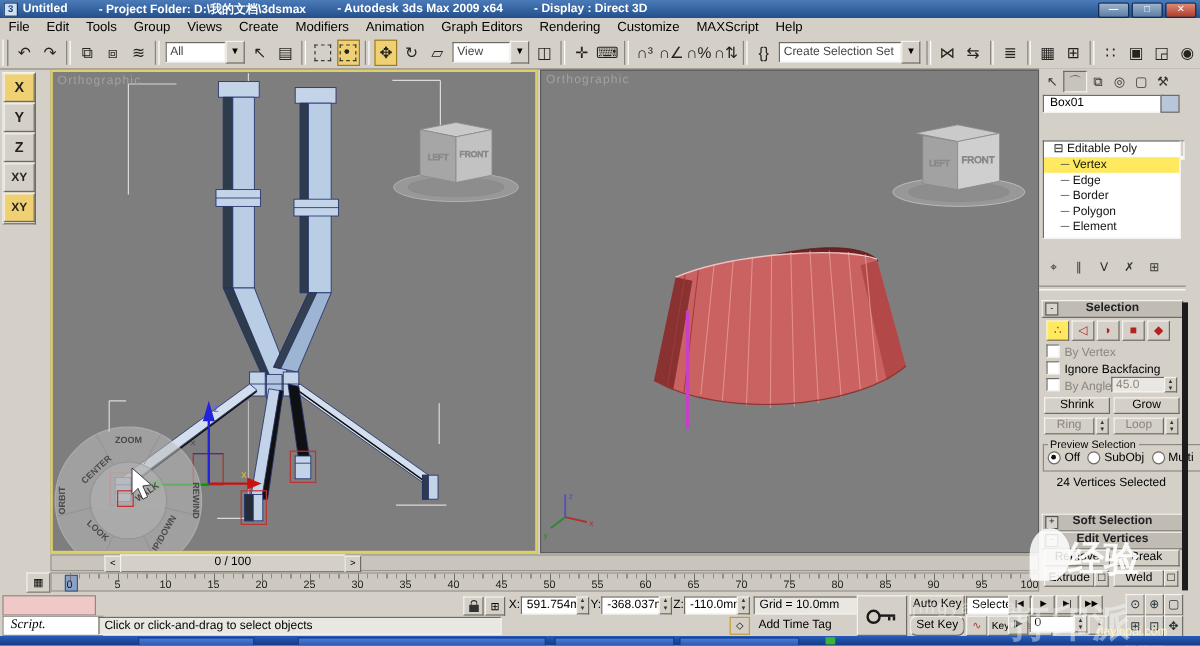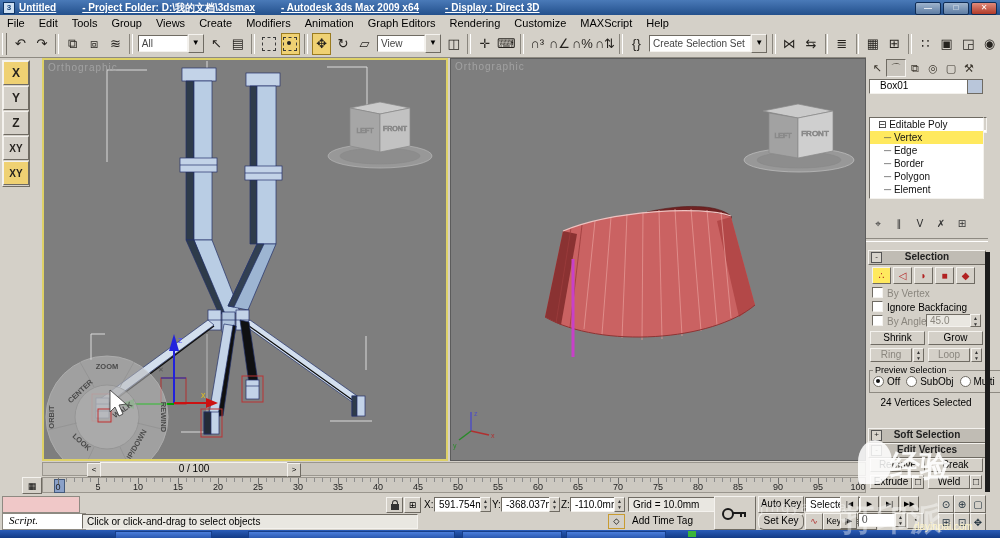--- a/index.html
+++ b/index.html
@@ -9,21 +9,21 @@
   .abs{position:absolute;}
   
   .raised{background:#d4d0c8;border:1px solid;border-color:#f4f2ee #6f6b63 #6f6b63 #f4f2ee;}
   .sunken{background:#e9e7e1;border:1px solid;border-color:#6f6b63 #f4f2ee #f4f2ee #6f6b63;}
   .sunkw{background:#fff;border:1px solid;border-color:#6f6b63 #f4f2ee #f4f2ee #6f6b63;}
   
   #titlebar{left:0;top:0;width:1000px;height:15px;background:linear-gradient(#4a7ab8,#23508c);
             color:#fff;display:flex;align-items:center;font-size:10px;font-weight:bold;}
   #titlebar .app-icon{width:10px;height:10px;margin:0 4px 0 3px;background:#cfe0f2;border:1px solid #0f3566;
             color:#14437c;font-size:8px;line-height:9px;text-align:center;font-weight:bold;}
-  .title-part{margin-right:26px;white-space:nowrap;text-decoration:underline;}
+  .title-part{margin-right:26px;white-space:nowrap;}
   .winbtn{width:24px;height:11px;margin-left:2px;border:1px solid #0f2c55;border-radius:2px;
           background:linear-gradient(#9fb4cd,#5d7ca3);color:#fff;font-size:8px;line-height:9px;text-align:center;}
   .winbtn.close{background:linear-gradient(#e08a7a,#b03a28);}
   #winbtns{position:absolute;right:3px;top:2px;display:flex;}
   
   #menubar{left:0;top:15px;width:1000px;height:15px;display:flex;align-items:center;
            border-bottom:1px solid #9a968e;background:#d4d0c8;}
   .menu-item{padding:0 7px;white-space:nowrap;font-size:11px;}
   
   #toolbar{left:0;top:30px;width:1000px;height:27px;display:flex;align-items:center;
@@ -421,21 +421,21 @@
         <line x1="20" y1="372" x2="8" y2="381" stroke="#2a8a2a"></line>
         <text x="23" y="357" font-size="7" fill="#5050c0">z</text>
         <text x="40" y="379" font-size="7" fill="#b03030">x</text>
         <text x="2" y="389" font-size="7" fill="#2a8a2a">y</text>
       </g>
     </svg>
   </div>
 
   <div id="panel" class="abs">
     <div id="panel-tabs" class="abs" style="left:2px;top:2px;width:116px;height:17px;"><span class="ptab">↖</span><span class="ptab active">⌒</span><span class="ptab">⧉</span><span class="ptab">◎</span><span class="ptab">▢</span><span class="ptab">⚒</span></div>
-    <div class="abs sunkw" style="left:3px;top:22px;width:94px;height:13px;font-size:10px;line-height:12px;padding-left:10px;">Box01</div>
+    <div class="abs sunkw" style="left:3px;top:22px;width:94px;height:13px;font-size:10px;line-height:12px;padding-left:5px;">Box01</div>
     <div class="abs" style="left:101px;top:22px;width:14px;height:13px;background:#b9c6da;border:1px solid #6f6b63;"></div>
     <div class="abs sunkw" style="left:3px;top:41px;width:113px;height:14px;font-size:10px;line-height:13px;padding-left:3px;margin-top:19px;">
       <span>Modifier List</span>
       <span class="abs" style="right:0;top:0;width:13px;height:12px;background:#d4d0c8;border-left:1px solid #6f6b63;font-size:7px;text-align:center;line-height:12px;">▼</span>
     </div>
     <div id="mod-stack" class="abs sunkw" style="left:3px;top:60px;width:113px;height:80px;overflow:hidden;">
         <div class="stack-row"><span>⊟ </span><span>Editable Poly</span></div>
         <div class="stack-row stack-child stack-sel"><span class="tree">─ </span><span>Vertex</span></div>
         <div class="stack-row stack-child"><span class="tree">─ </span><span>Edge</span></div>
         <div class="stack-row stack-child"><span class="tree">─ </span><span>Border</span></div>

